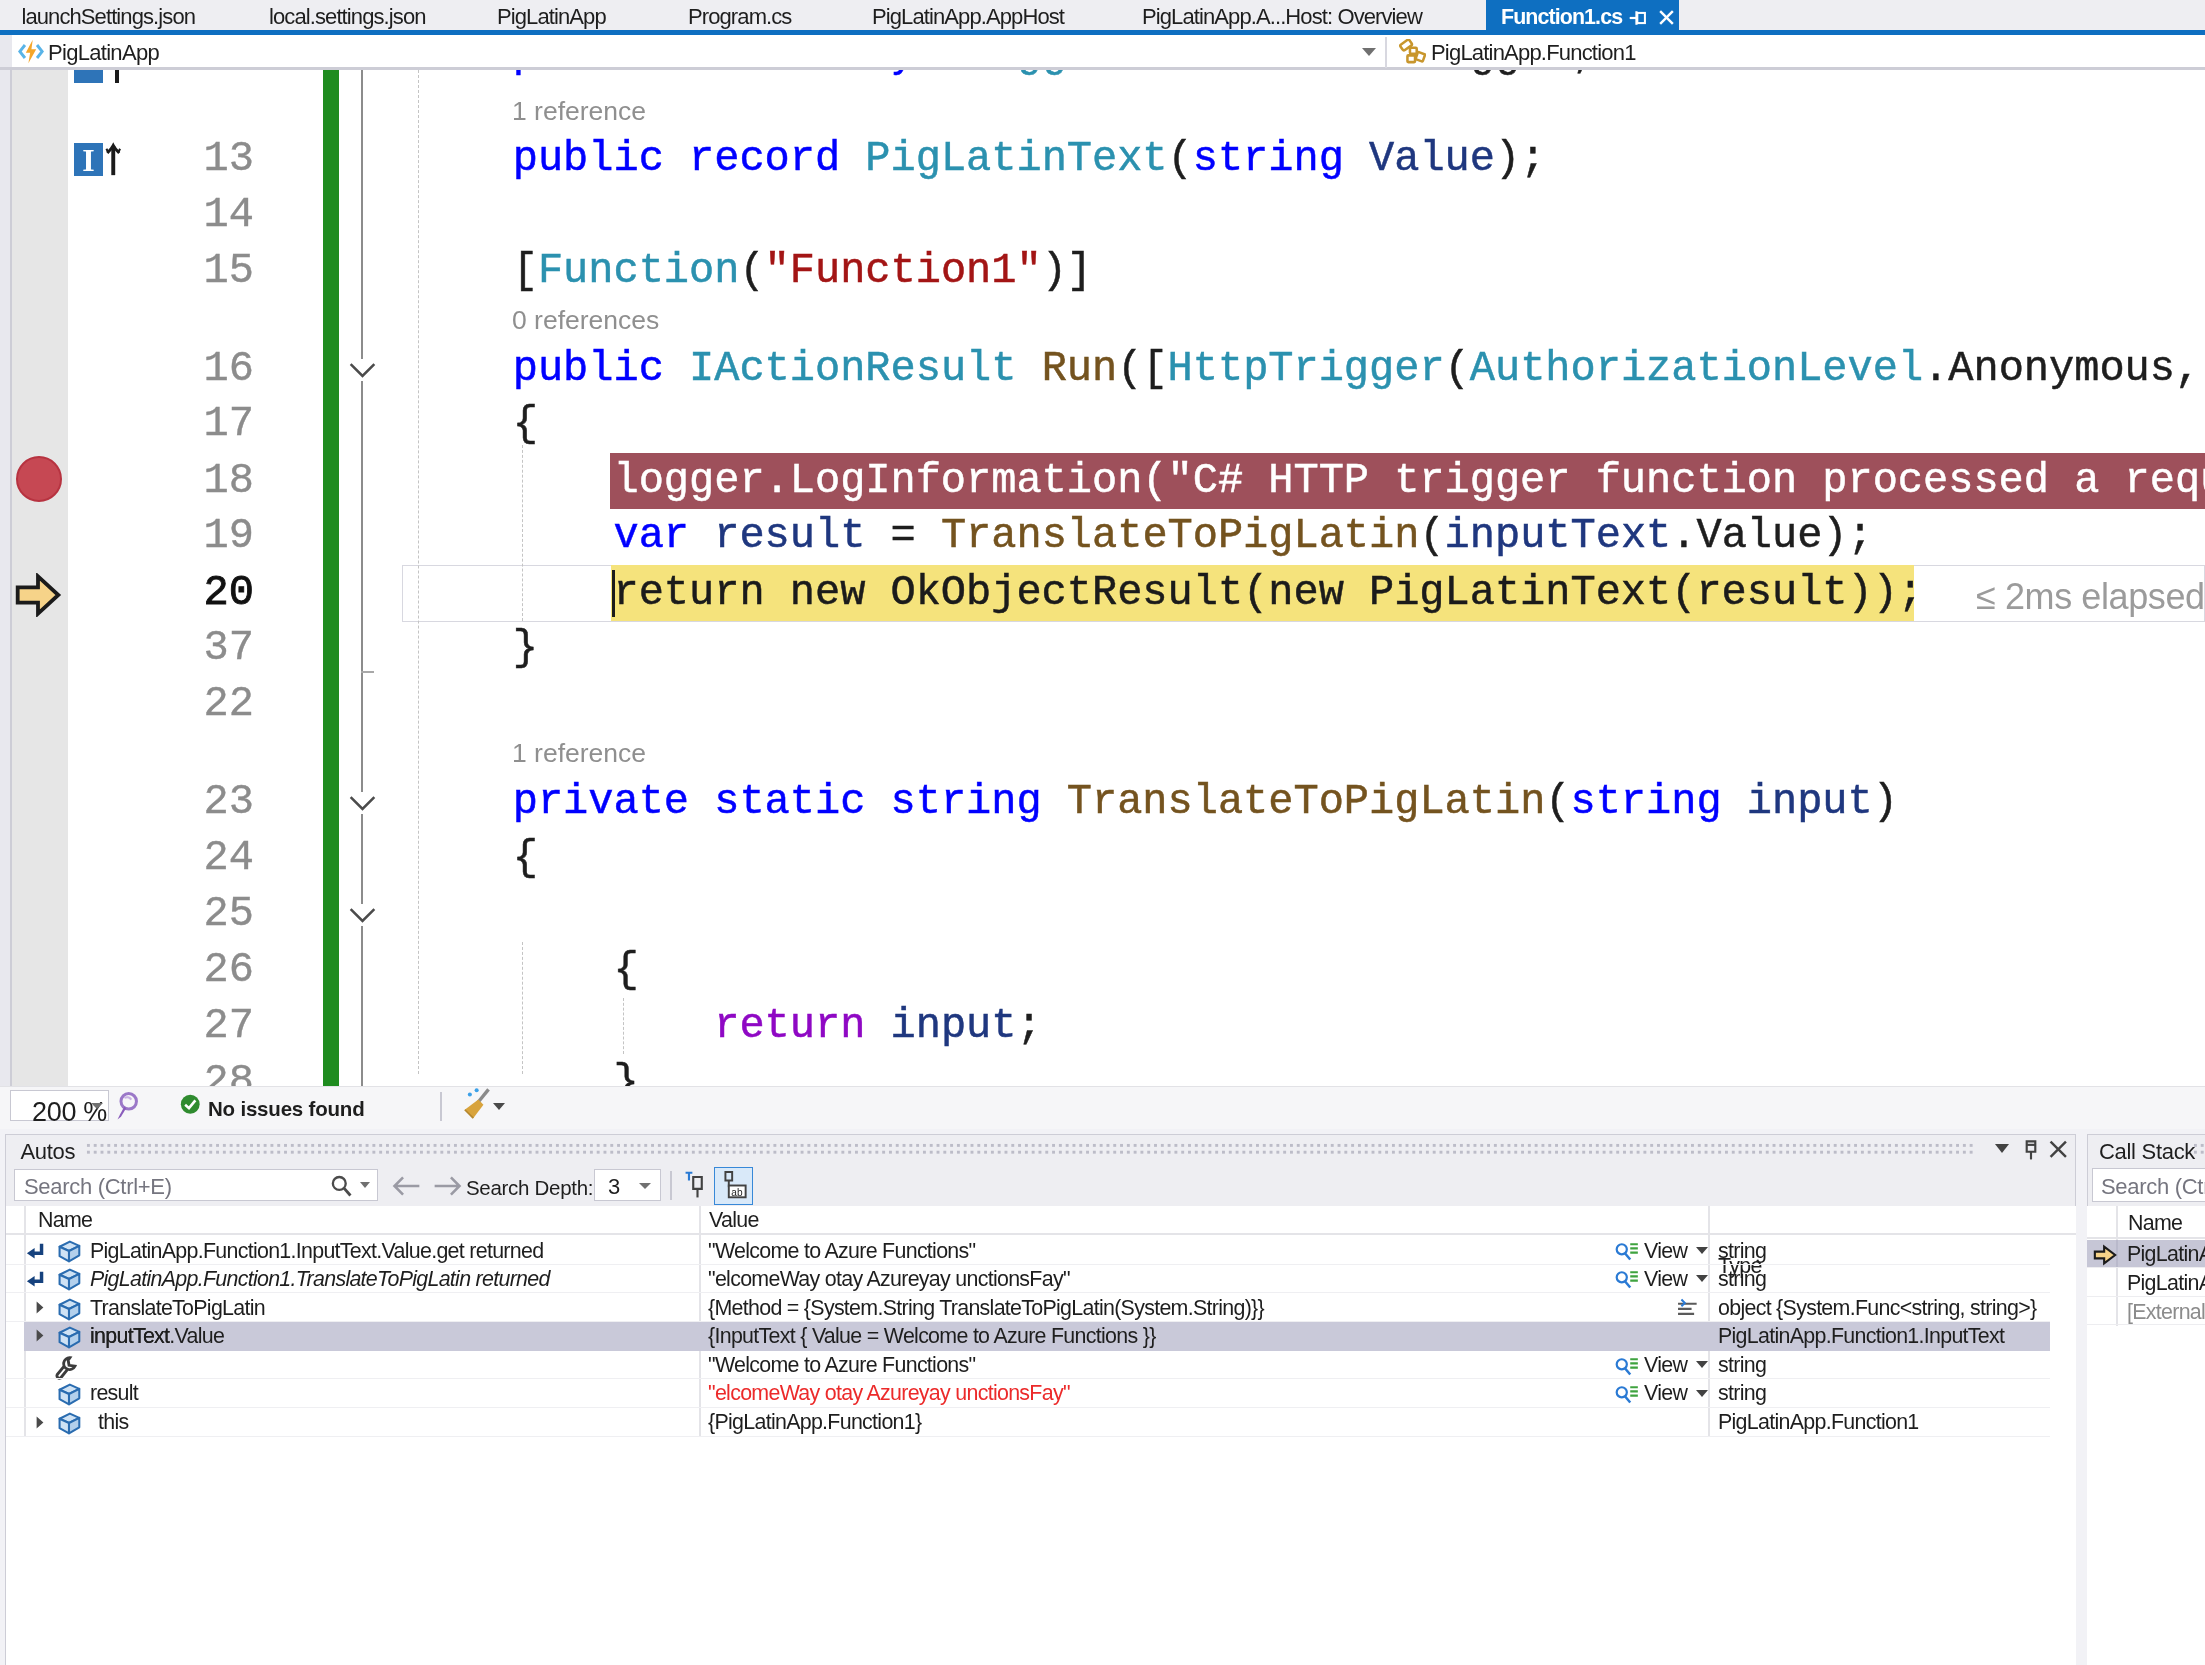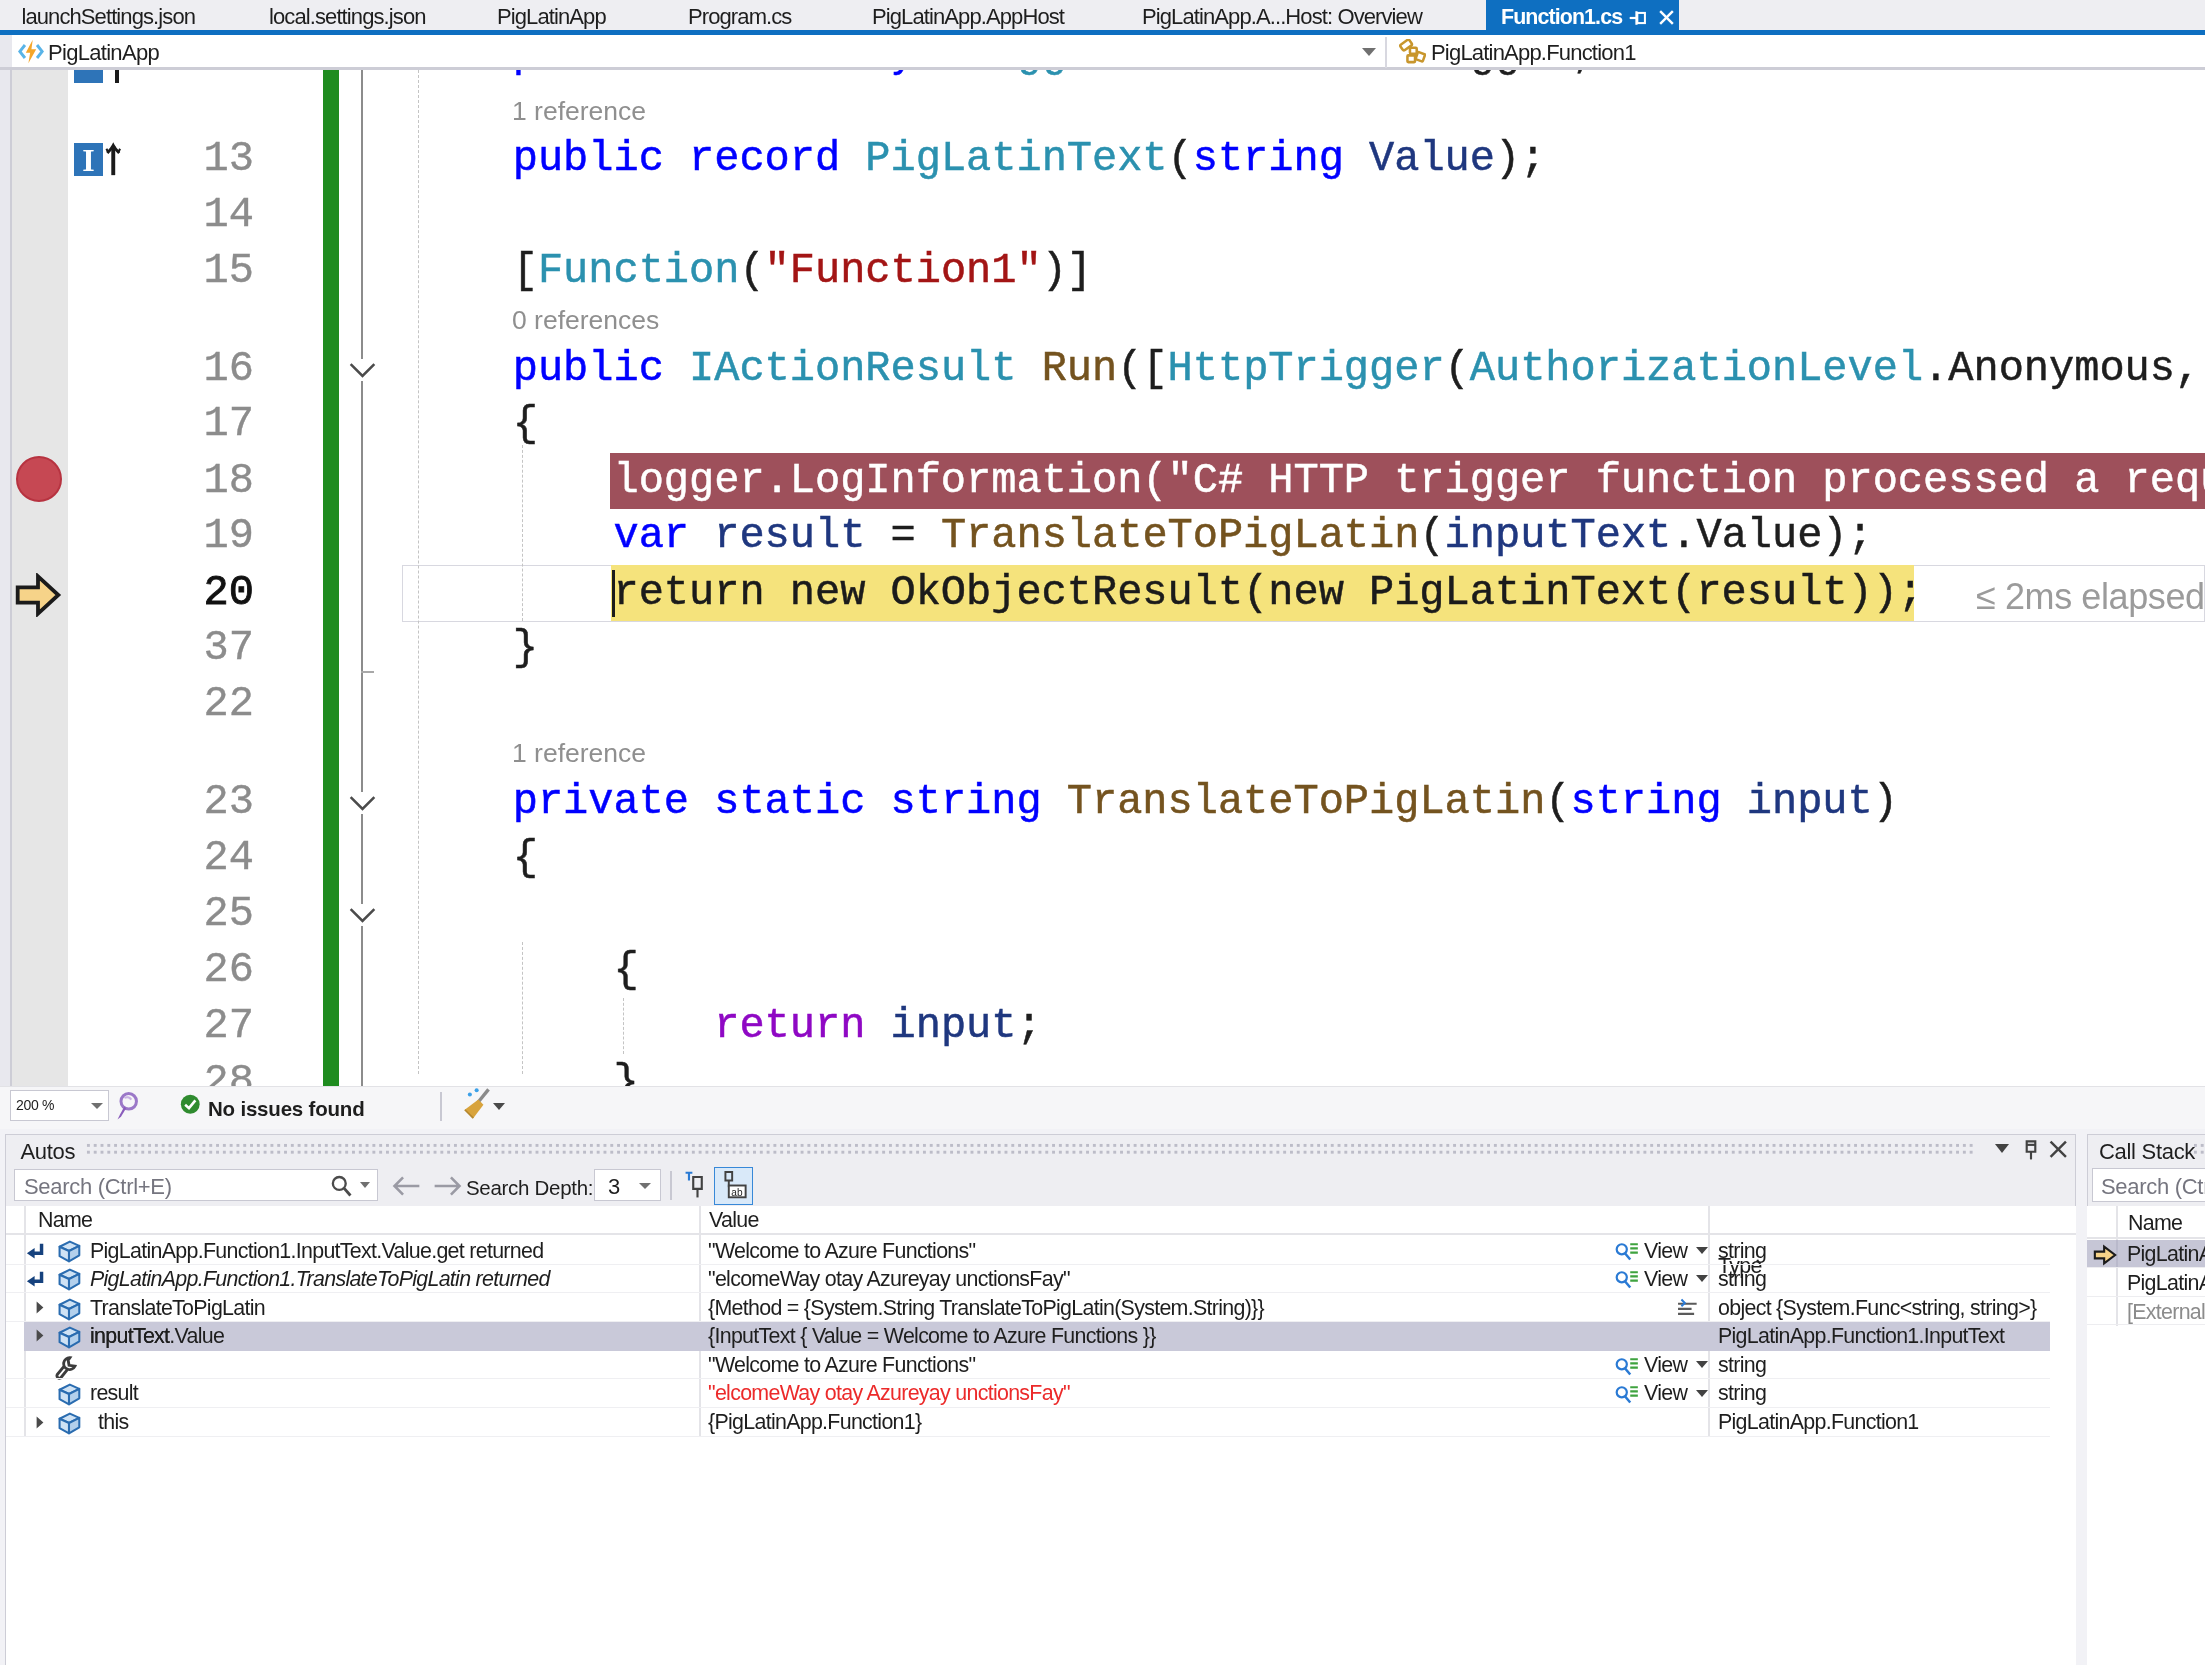--- a/index.html
+++ b/index.html
@@ -155,21 +155,21 @@
 
   <div class="abs" style="left:16px;top:386px;width:46px;height:46px;border-radius:50%;background:#c64853;border:2.6px solid #b73340;"></div>
 
   <svg class="abs" style="left:13.7px;top:503px;" width="48" height="44" viewBox="0 0 56 52">
     <path d="M4 17 L28 17 L28 4 L52 26 L28 48 L28 35 L4 35 Z" fill="#f6d389" stroke="#1b1b1b" stroke-width="4.5" stroke-linejoin="miter"></path>
   </svg>
 </div>
 
 <div class="abs" style="left:0;top:1086px;width:2205px;height:43px;background:#f6f6f8;border-top:1.7px solid #e2e2e6;"></div>
 <div class="abs" style="left:10.2px;top:1090px;width:99px;height:31px;background:#ffffff;border:1.7px solid #c8c8d2;"></div>
-<div class="abs uit" style="left:16px;top:1097px;font-size:14px;">200 %</div>
+<div class="abs uit" style="left:32px;top:1097px;font-size:27px;">200 %</div>
 <div class="abs" style="border-left:6px solid transparent;border-right:6px solid transparent;border-top:6.8px solid #707070;left:91px;top:1103px;width:0;height:0;"></div>
 
 <svg class="abs" style="left:114px;top:1091px;" width="26" height="31" viewBox="0 0 30 36">
   <circle cx="17" cy="12" r="9" fill="none" stroke="#9b78c8" stroke-width="3.5"></circle>
   <path d="M14 20 L8 30 L4 33 L7 27 L12 18 Z" fill="#8a5cbc"></path>
   <path d="M12 8 a6 6 0 0 1 8 2" stroke="#c9b2e4" stroke-width="2.5" fill="none"></path>
 </svg>
 
 <svg class="abs" style="left:180px;top:1094px;" width="20.5" height="20.5" viewBox="0 0 24 24">
   <circle cx="12" cy="12" r="11" fill="#2f8b2f"></circle>

